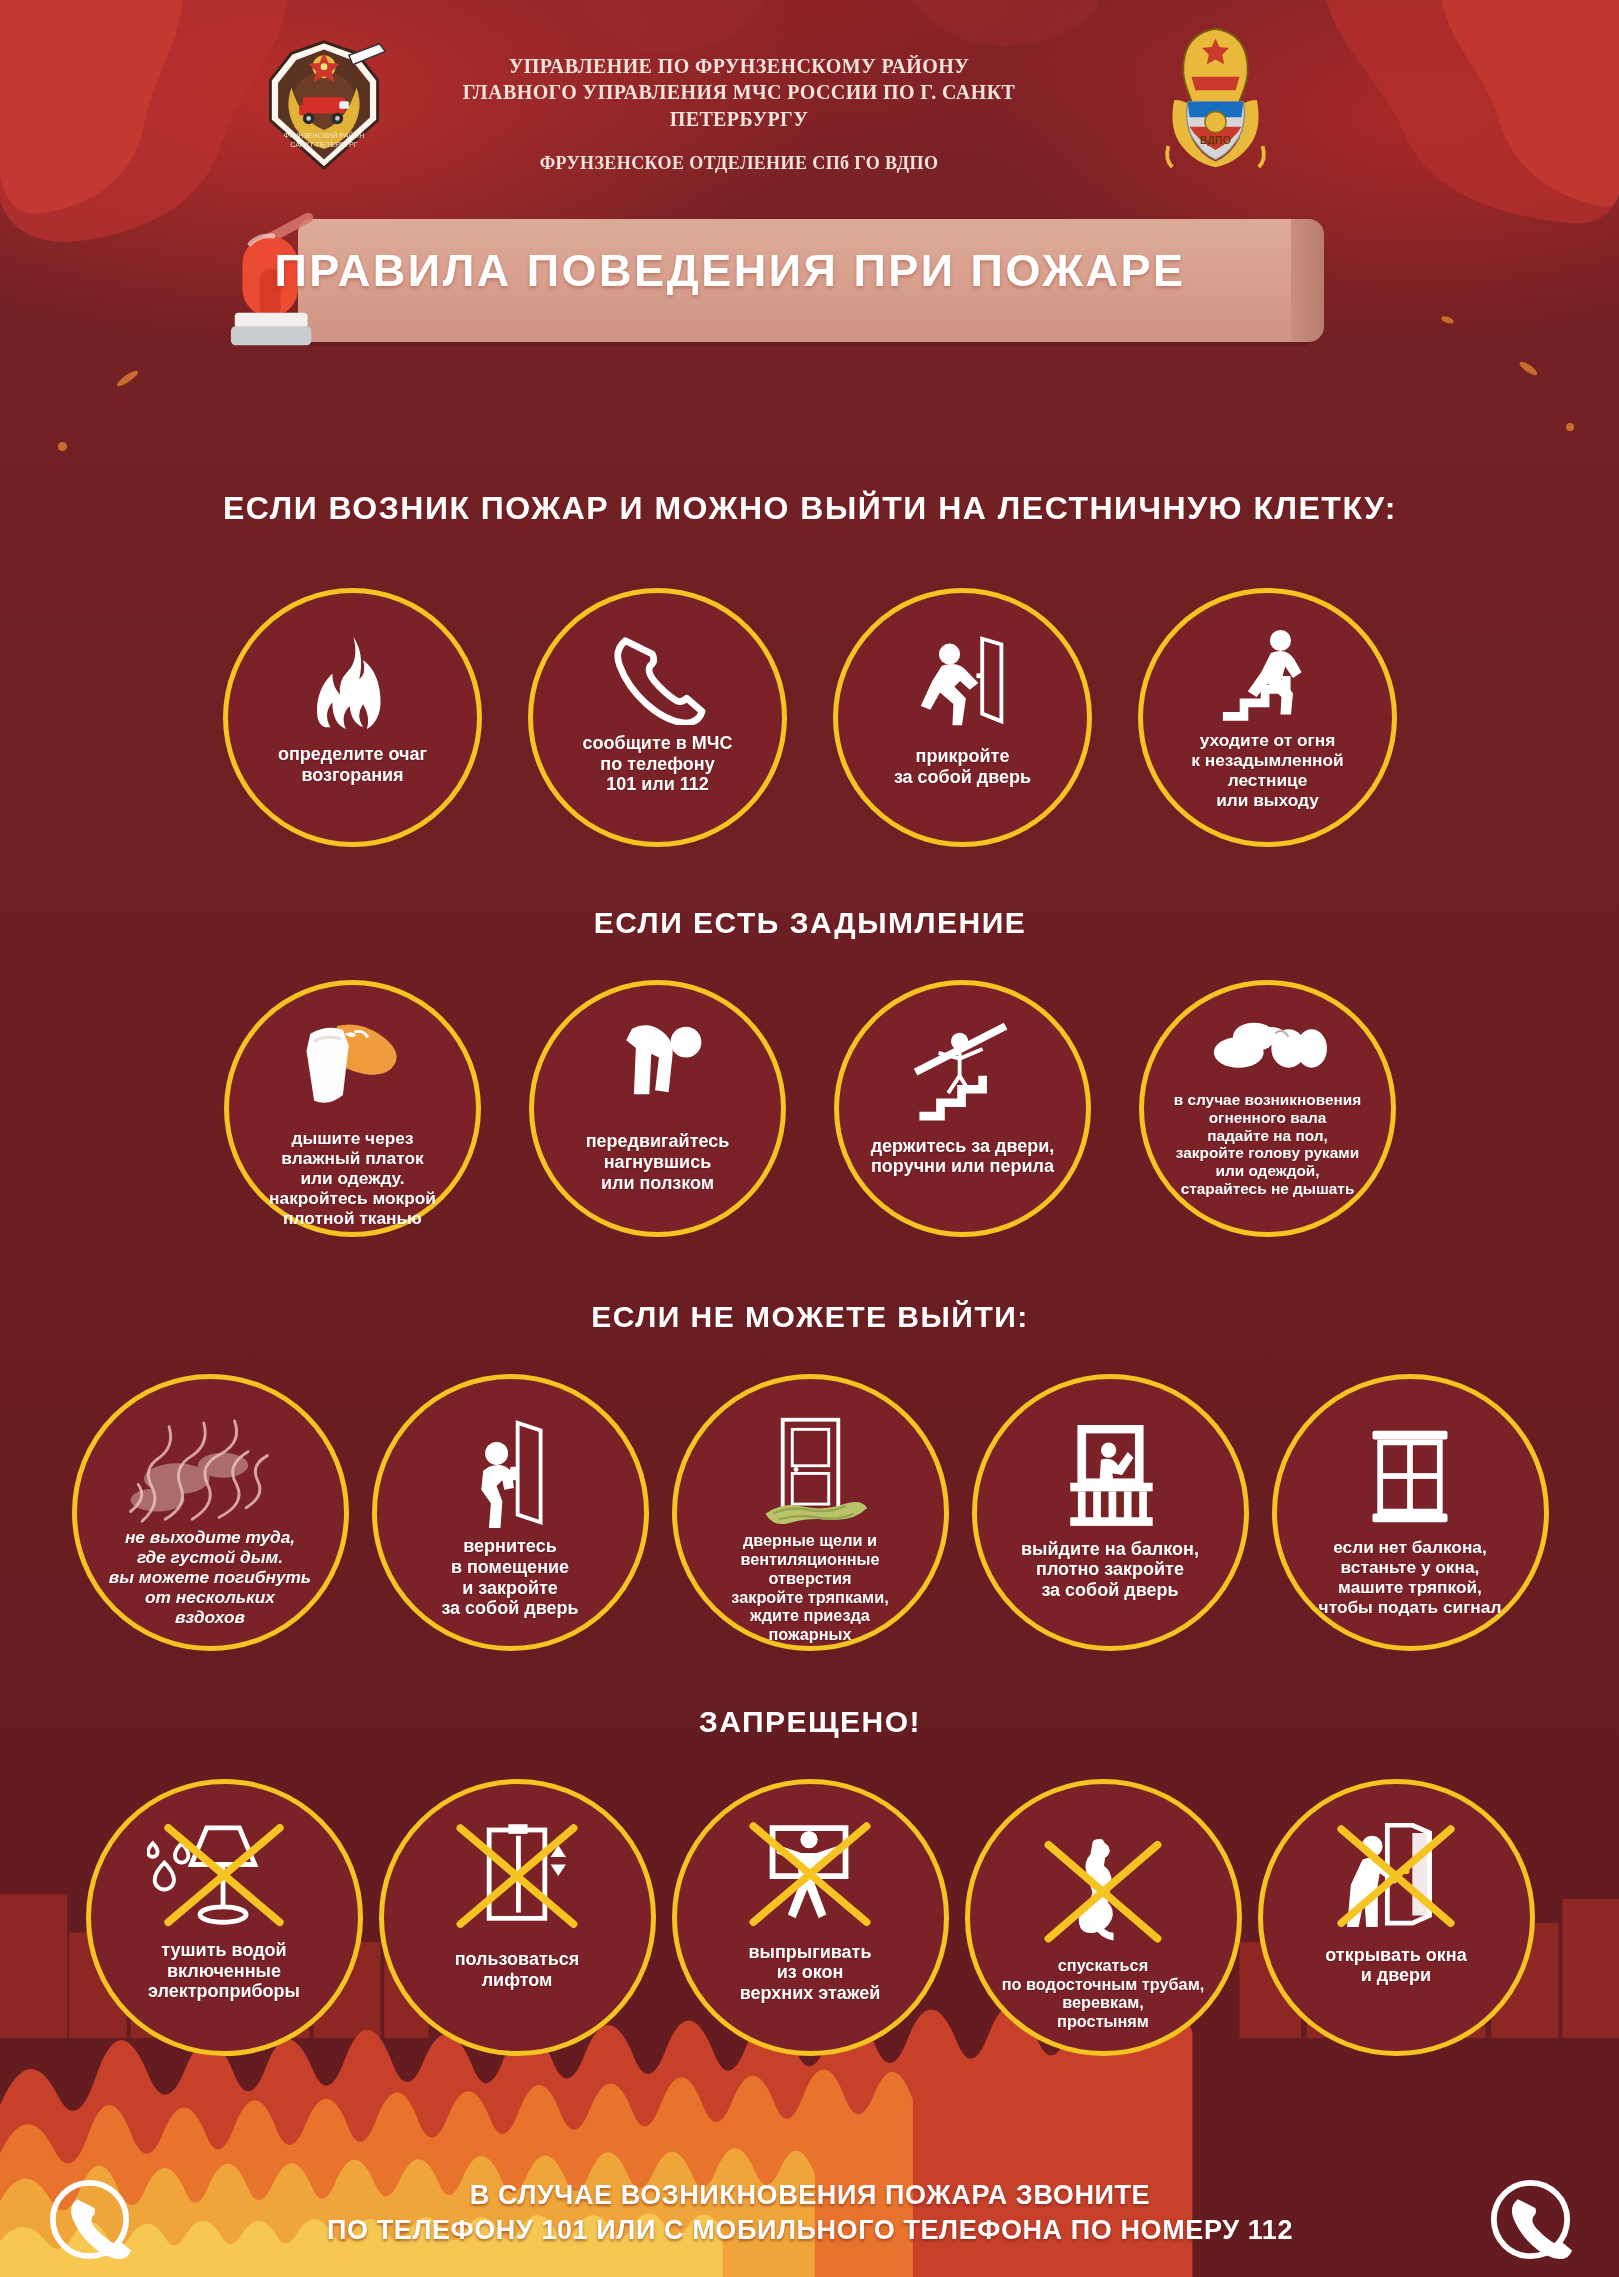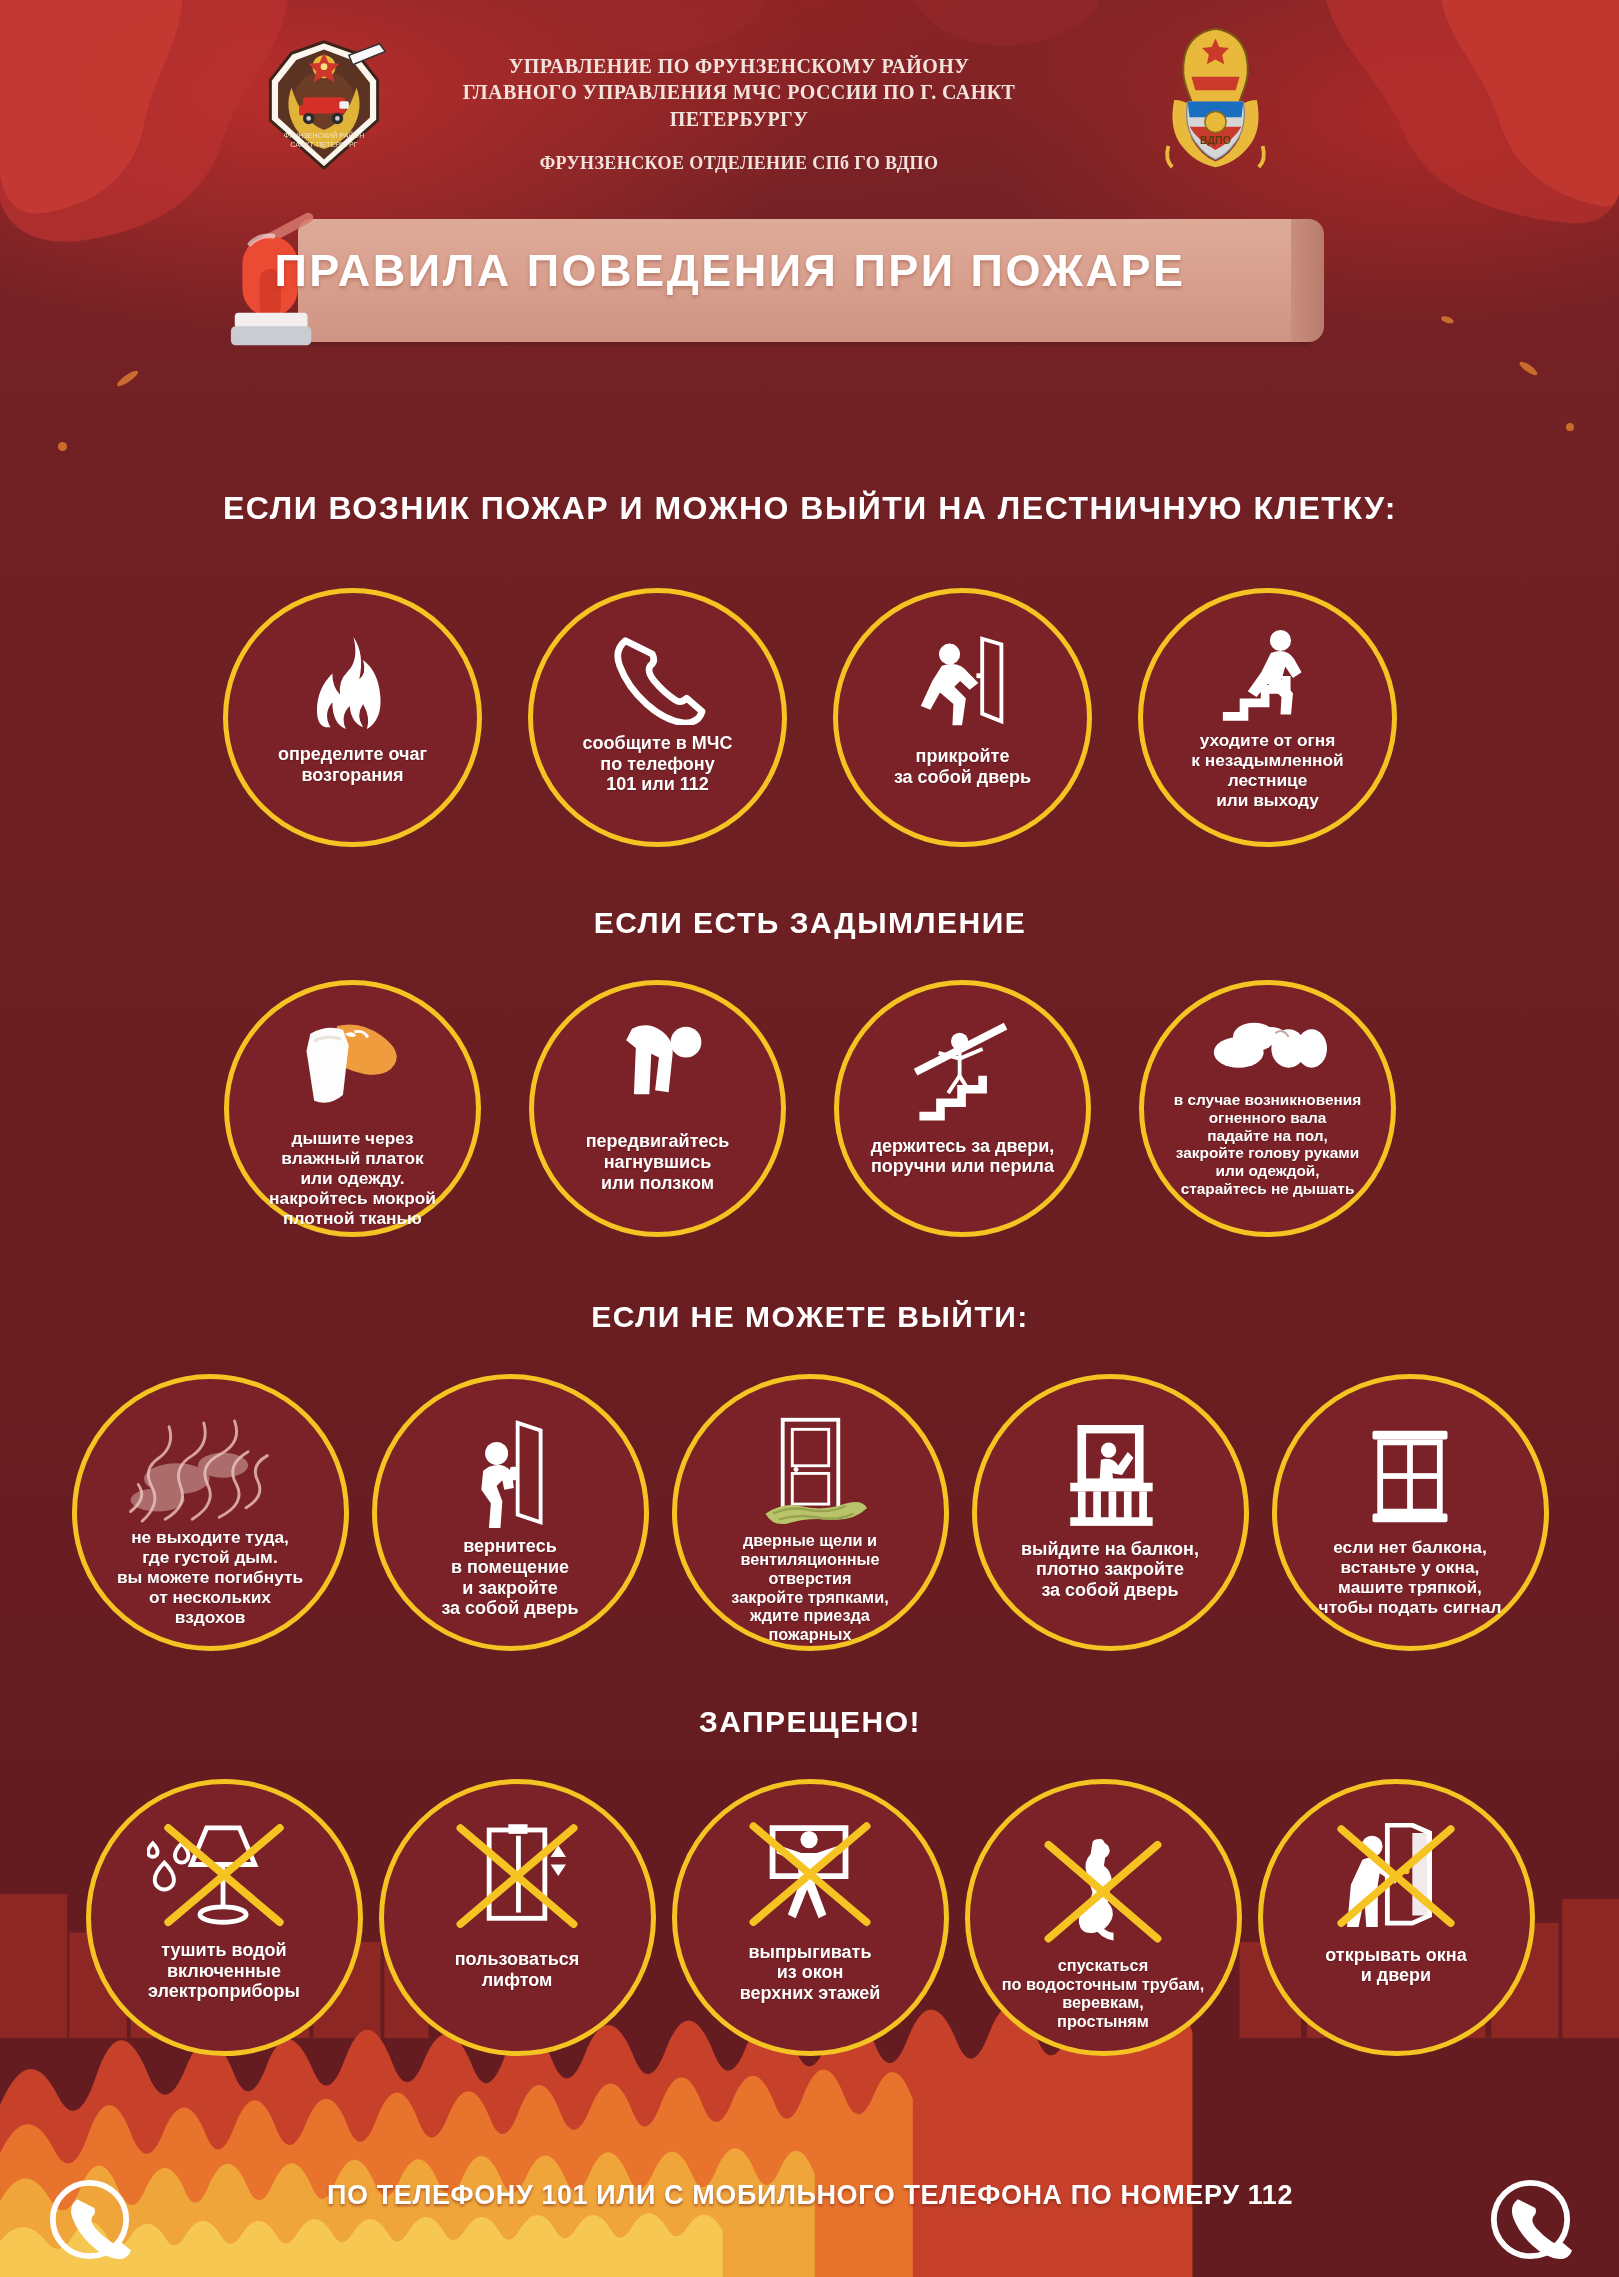--- a/index.html
+++ b/index.html
@@ -359,21 +359,21 @@
             <path d="M12 96 q18 -14 8 -28"></path>
             <path d="M132 92 q20 -12 12 -28 q-8 -16 10 -26"></path>
           </g>
           <g fill="#eac6c0" opacity=".45">
             <ellipse cx="60" cy="62" rx="34" ry="16"></ellipse>
             <ellipse cx="108" cy="48" rx="26" ry="13"></ellipse>
             <ellipse cx="40" cy="84" rx="28" ry="12"></ellipse>
           </g>
         </svg>
       </div>
-      <div class="cap" style="font-size:17.3px;margin-top:1.9px;white-space:pre-line;">не выходите туда,
+      <div class="cap" style="font-size:17.3px;margin-top:1.9px;white-space:pre-line;font-style:italic;">не выходите туда,
 где густой дым.
 вы можете погибнуть
 от нескольких
 вздохов</div>
     </div>
 
     <div class="circle" style="width:277px;height:277px;padding-top:38px;">
       <div class="art" style="height:113px;">
         <svg width="100" height="111" viewBox="0 0 104 116">
           <path d="M60 4 L84 12 V108 L60 100Z" fill="none" stroke="#fff" stroke-width="4"></path>
@@ -559,20 +559,21 @@
     </div>
   </div>
 
   <div class="footer">
     <svg class="phone-badge" style="left:48px;top:13.4px;" viewBox="0 0 86 86">
       <circle cx="43" cy="43" r="38" fill="none" stroke="#fff" stroke-width="6"></circle>
       <path d="M30 22 q-9 7 -5 19 q6 16 20 29 q14 13 28 14 q10 0 13 -9 l-12 -10 q-4 4 -9 1 q-9 -6 -16 -14 q-6 -7 -3 -12 q4 -3 2 -9Z" fill="#fff"></path>
     </svg>
 
     <div class="footer-text">
+      <div>В СЛУЧАЕ ВОЗНИКНОВЕНИЯ ПОЖАРА ЗВОНИТЕ</div>
       <div>ПО ТЕЛЕФОНУ 101 ИЛИ С МОБИЛЬНОГО ТЕЛЕФОНА ПО НОМЕРУ 112</div>
     </div>
 
     <svg class="phone-badge" style="right:48px;top:13.4px;" viewBox="0 0 86 86">
       <circle cx="43" cy="43" r="38" fill="none" stroke="#fff" stroke-width="6"></circle>
       <path d="M30 22 q-9 7 -5 19 q6 16 20 29 q14 13 28 14 q10 0 13 -9 l-12 -10 q-4 4 -9 1 q-9 -6 -16 -14 q-6 -7 -3 -12 q4 -3 2 -9Z" fill="#fff"></path>
     </svg>
   </div>
 
 </div>

